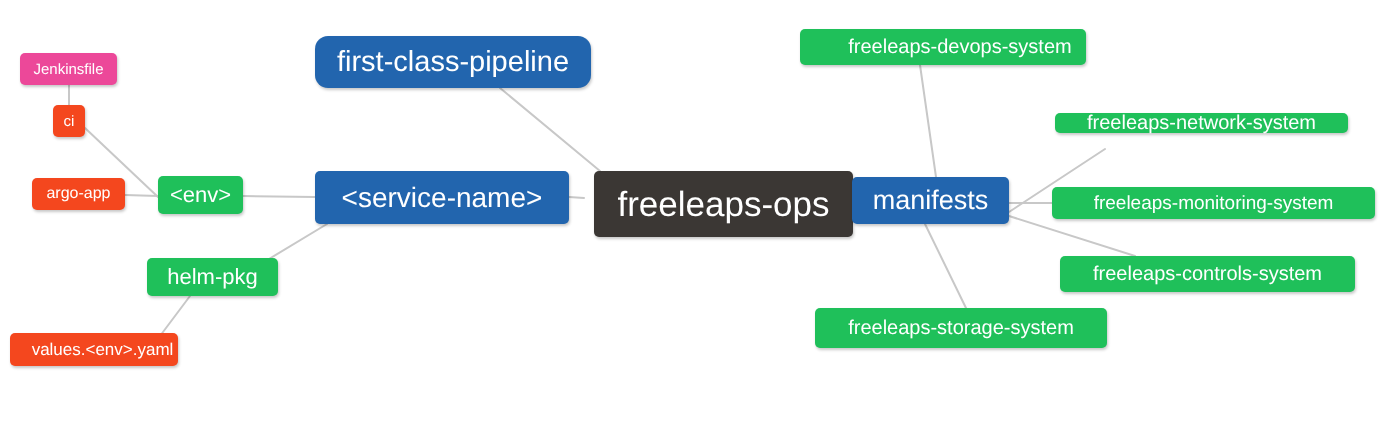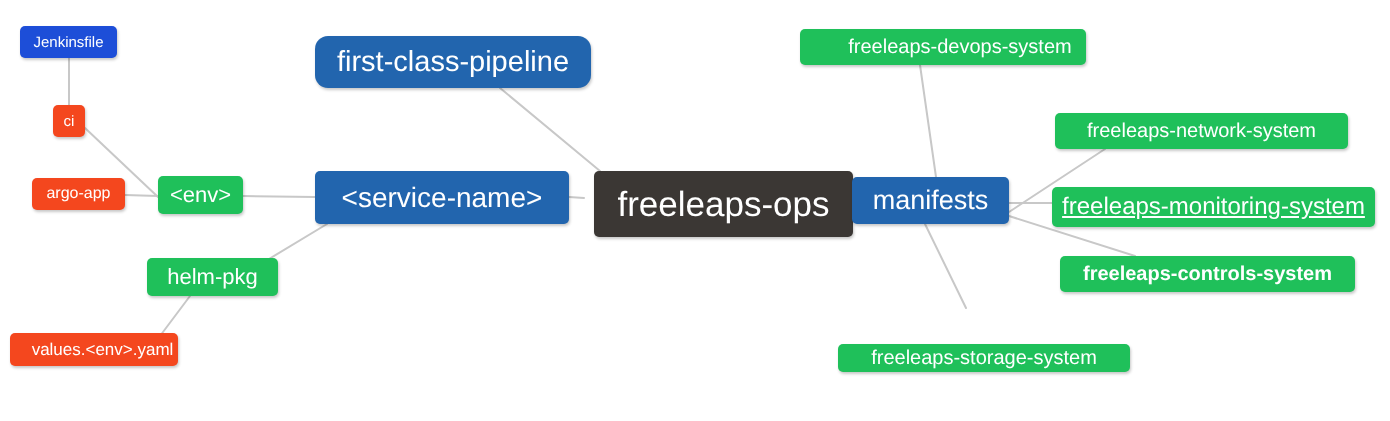--- a/index.html
+++ b/index.html
@@ -40,21 +40,21 @@
     line-height: 1;
     box-shadow: 1px 2px 3px rgba(0,0,0,0.22);
     text-rendering: geometricPrecision;
     -webkit-font-smoothing: antialiased;
     padding: 0 10px;
     z-index: 2;
   }
   .n-root      { background: #3b3734; font-size: 35px; }
   .n-blue      { background: #2265ae; }
   .n-green     { background: #1fc05a; }
-  .n-orange    { background: #1d4ed8; }
+  .n-orange    { background: #ec4899; margin-top: 27px; }
   .n-red       { background: #f4471e; }
 </style>
 </head>
 <body>
 
 <div id="canvas">
   <svg id="edge-layer" viewBox="0 0 1390 421" width="1390" height="421" xmlns="http://www.w3.org/2000/svg">
       <line x1="69" y1="58" x2="69" y2="105" stroke="#c8c8c8" stroke-width="2" stroke-linecap="round"></line>
       <line x1="85" y1="128" x2="158" y2="197" stroke="#c8c8c8" stroke-width="2" stroke-linecap="round"></line>
       <line x1="125" y1="195" x2="158" y2="196" stroke="#c8c8c8" stroke-width="2" stroke-linecap="round"></line>
@@ -97,26 +97,26 @@
       </div>
       <div class="node n-root" style="left: 584px; top: 171px; width: 259px; height: 66px; font-size: 35px; margin-left: 10px;">
         <span>freeleaps-ops</span>
       </div>
       <div class="node n-blue" style="left: 852px; top: 177px; width: 157px; height: 47px; font-size: 27px;">
         <span>manifests</span>
       </div>
       <div class="node n-green" style="left: 800px; top: 29px; width: 286px; height: 36px; font-size: 20px; padding-left: 44px;">
         <span>freeleaps-devops-system</span>
       </div>
-      <div class="node n-green" style="left: 1055px; top: 113px; width: 293px; height: 36px; font-size: 20px;">
+      <div class="node n-green" style="left: 1055px; top: 113px; width: 293px; height: 20px; font-size: 20px;">
         <span>freeleaps-network-system</span>
       </div>
-      <div class="node n-green" style="left: 1052px; top: 187px; width: 323px; height: 40px; font-size: 24px; text-decoration: underline;">
+      <div class="node n-green" style="left: 1052px; top: 187px; width: 323px; height: 32px; font-size: 19px;">
         <span>freeleaps-monitoring-system</span>
       </div>
-      <div class="node n-green" style="left: 1060px; top: 256px; width: 295px; height: 36px; font-size: 20px; font-weight: bold;">
+      <div class="node n-green" style="left: 1060px; top: 256px; width: 295px; height: 36px; font-size: 20px;">
         <span>freeleaps-controls-system</span>
       </div>
-      <div class="node n-green" style="left: 838px; top: 308px; width: 292px; height: 28px; font-size: 20px; margin-top: 36px;">
+      <div class="node n-green" style="left: 815px; top: 308px; width: 292px; height: 40px; font-size: 20px;">
         <span>freeleaps-storage-system</span>
       </div>
     </div>
 </div>
 
 </body></html>

